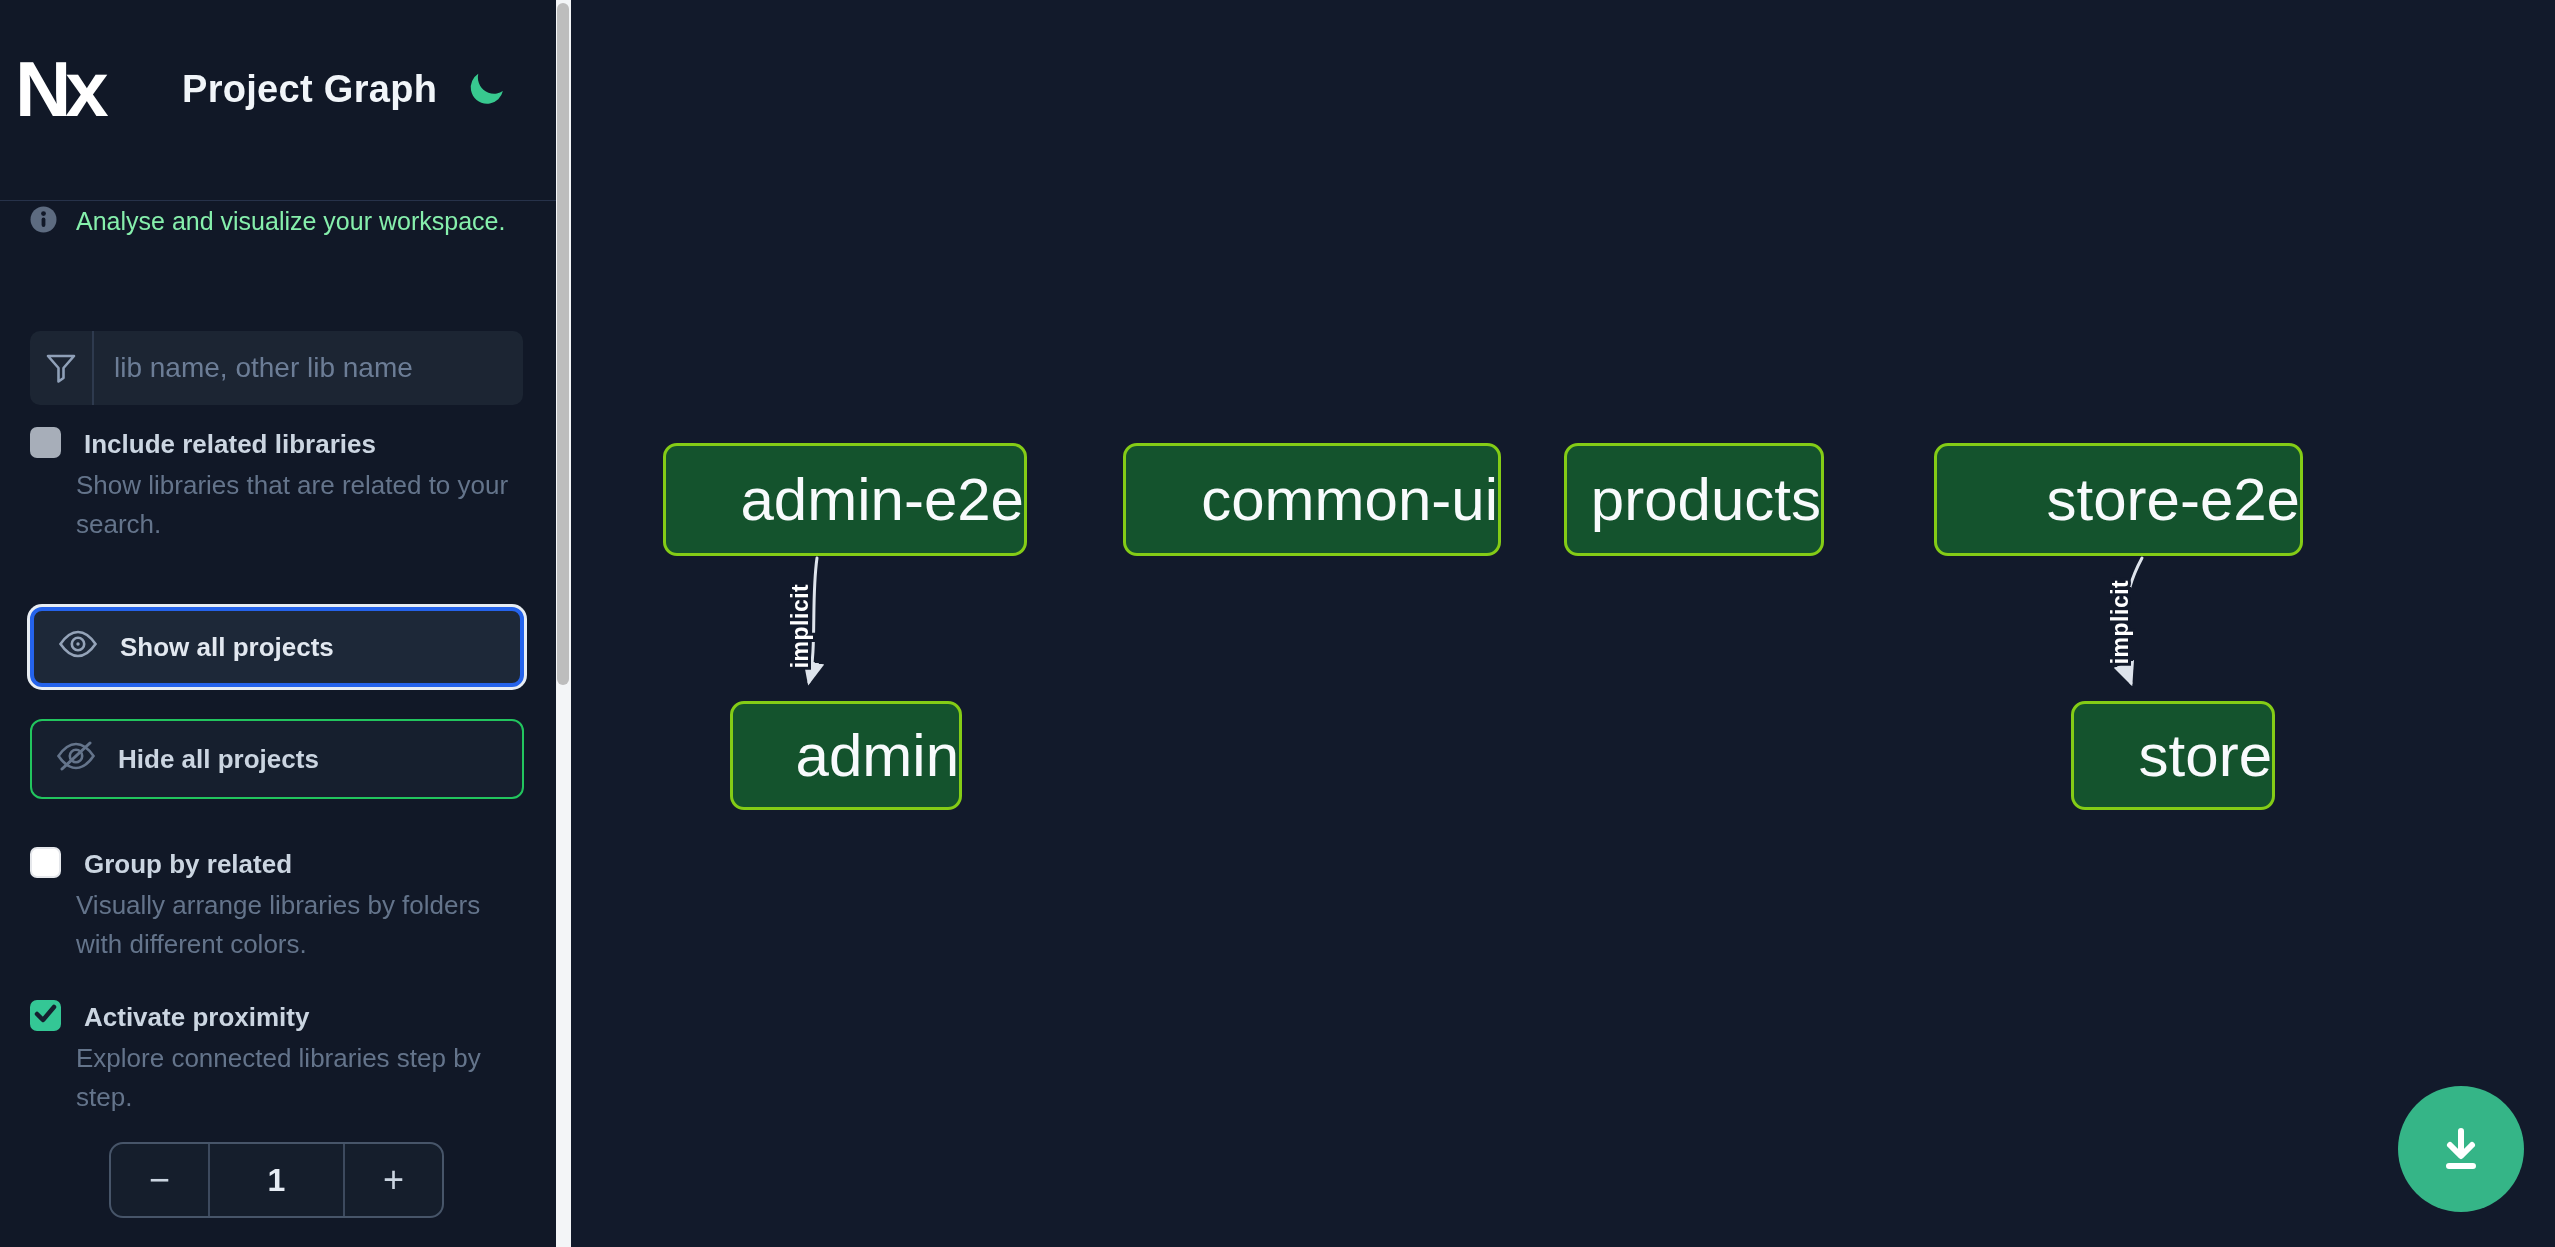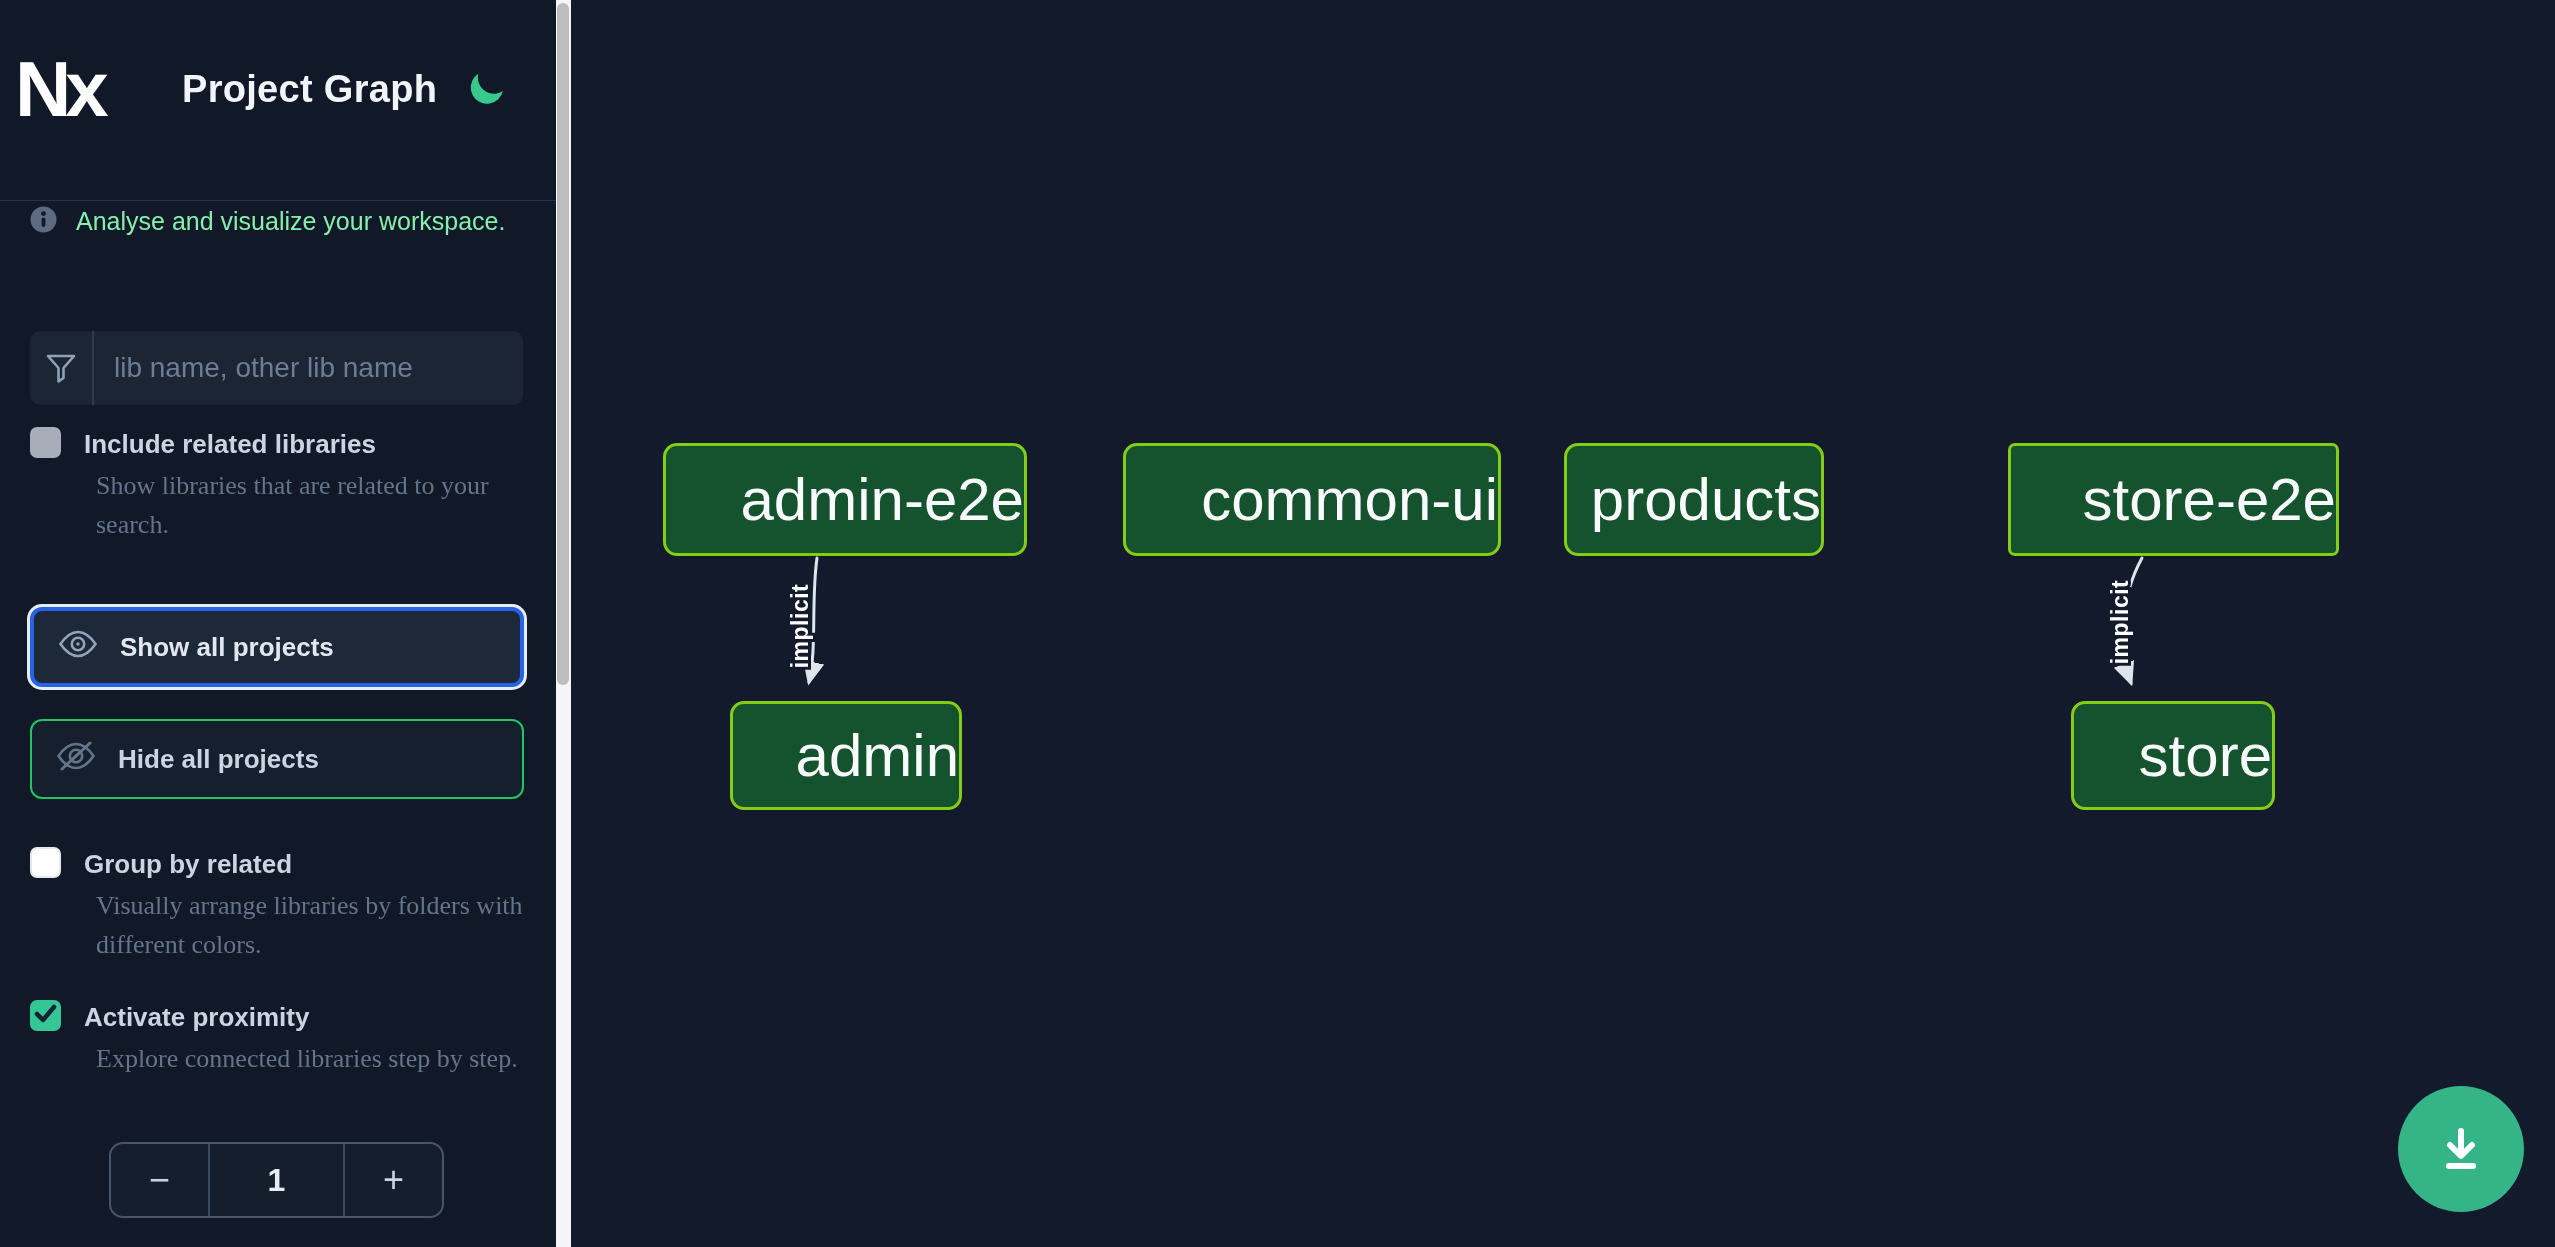--- a/index.html
+++ b/index.html
@@ -19,21 +19,21 @@
   .search { position:absolute; left:30px; top:331px; width:493px; height:74px; background:#1C2533; border-radius:10px; display:flex; align-items:stretch; overflow:hidden; }
   .search-icon-cell { width:64px; display:flex; align-items:center; justify-content:center; border-right:2px solid #2E3A4E; }
   .search input { flex:1; background:transparent; border:none; outline:none; color:#E2E8F0; font-size:28px; padding:0 20px; font-family:"Liberation Sans", sans-serif; }
   .search input::placeholder { color:#6C7D96; }
 
   .cb { position:absolute; left:30px; width:31px; height:31px; border-radius:7px; }
   .cb-gray { background:#A7AEB9; }
   .cb-white { background:#FFFFFF; border:2px solid #E5E7EB; }
   .cb-green { background:#34C795; display:flex; align-items:center; justify-content:center; }
   .opt-label { position:absolute; left:84px; font-size:26px; font-weight:700; color:#CBD5E1; }
-  .opt-desc { position:absolute; left:96px; width:452px; font-size:26px; line-height:39px; color:#64748B;font-family:Liberation Serif, serif; }
+  .opt-desc { position:absolute; left:76px; width:452px; font-size:26px; line-height:39px; color:#64748B; }
 
   .btn { position:absolute; left:30px; width:494px; height:80px; border-radius:12px; display:flex; align-items:center; gap:22px; padding-left:24px; font-size:26px; font-weight:600; cursor:pointer; font-family:"Liberation Sans", sans-serif; }
   .btn-show { top:607px; background:#1D2838; border:4px solid #2563EB; box-shadow:0 0 0 3px #E8EDF3; color:#E2E8F0; }
   .btn-hide { top:719px; background:#161F2E; border:2px solid #22c55e; color:#CBD5E1; }
 
   .stepper { position:absolute; left:109px; top:1142px; width:335px; height:76px; border:2px solid #475569; border-radius:14px; background:#151E2C; display:flex; overflow:hidden; }
   .stp-btn { width:97px; display:flex; align-items:center; justify-content:center; color:#CBD5E1; font-size:36px; background:none; border:none; cursor:pointer; font-family:"Liberation Sans", sans-serif; }
   .stp-val { flex:1; border-left:2px solid #3D4A5E; border-right:2px solid #3D4A5E; color:#E6ECF4; font-size:32px; font-weight:700; display:flex; align-items:center; justify-content:center; }
 
   
@@ -156,21 +156,21 @@
 
   <div class="node" style="left:92px;  top:443px; width:364px;">
     <span>admin-e2e</span>
   </div>
   <div class="node" style="left:552px; top:443px; width:378px;">
     <span>common-ui</span>
   </div>
   <div class="node" style="left:993px; top:443px; width:260px;">
     <span>products</span>
   </div>
-  <div class="node" style="left:1437px; top:443px; width:331px;border-radius:7px;">
+  <div class="node" style="left:1363px; top:443px; width:369px;">
     <span>store-e2e</span>
   </div>
   <div class="node node-sm" style="left:159px; top:701px; width:232px;">
     <span>admin</span>
   </div>
   <div class="node node-sm" style="left:1500px; top:701px; width:204px;">
     <span>store</span>
   </div>
 
   <button class="fab">

